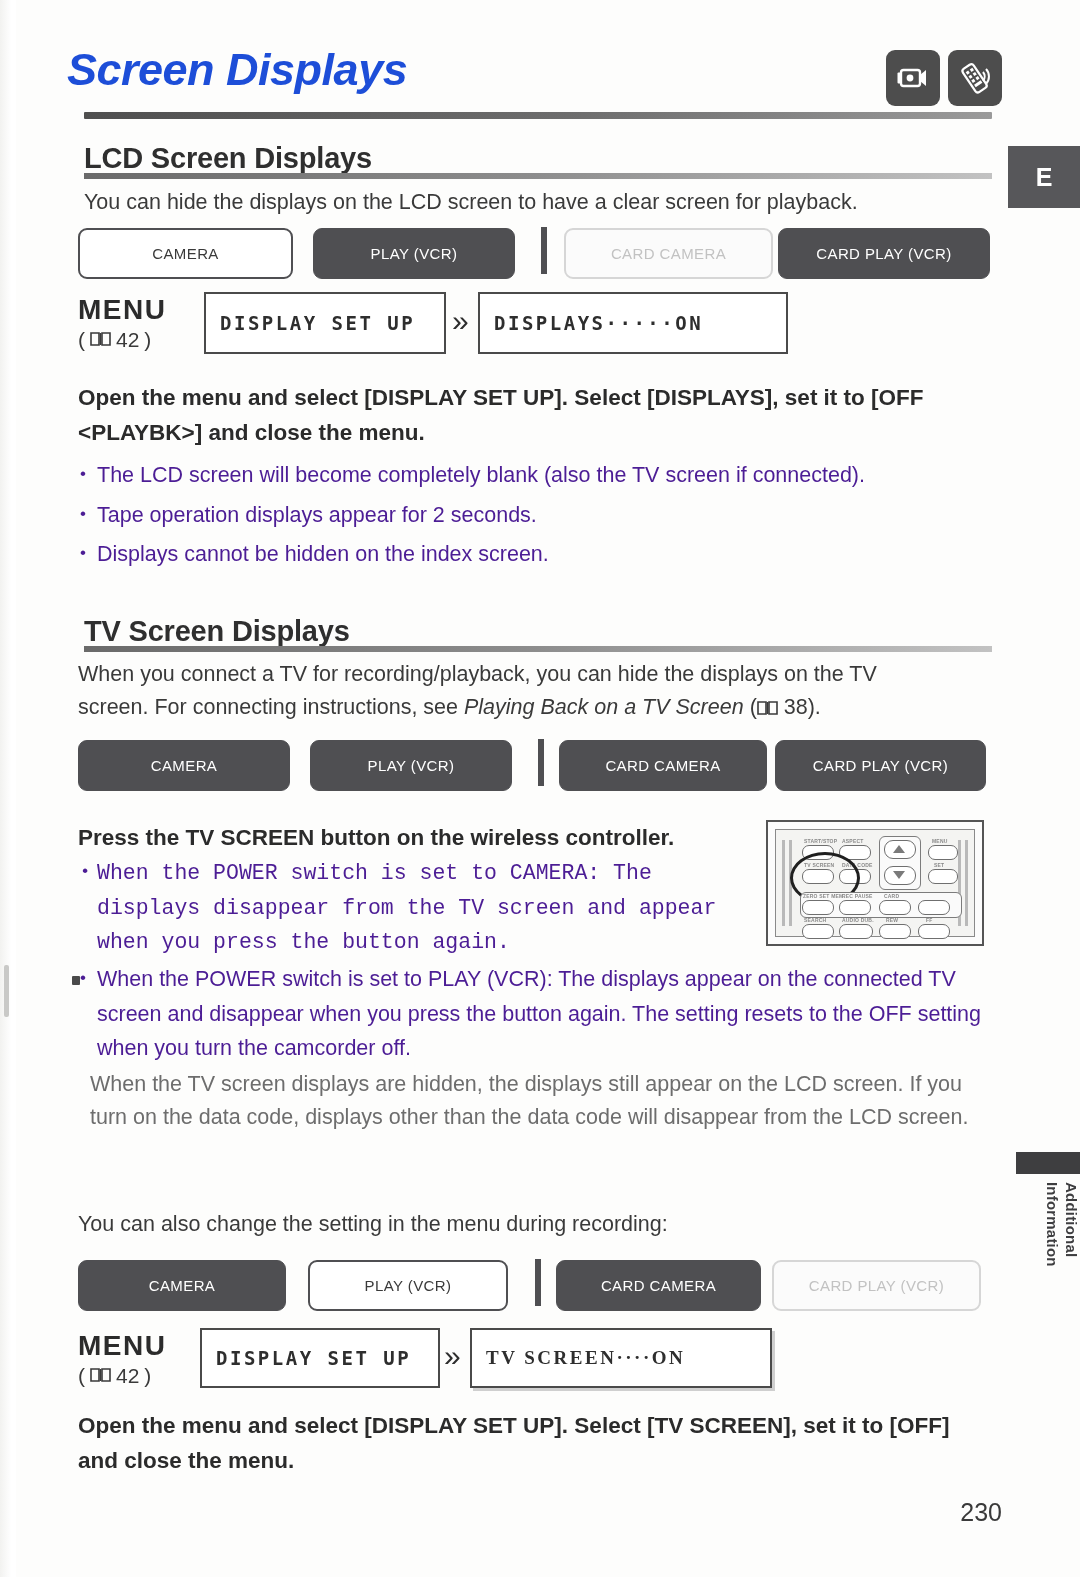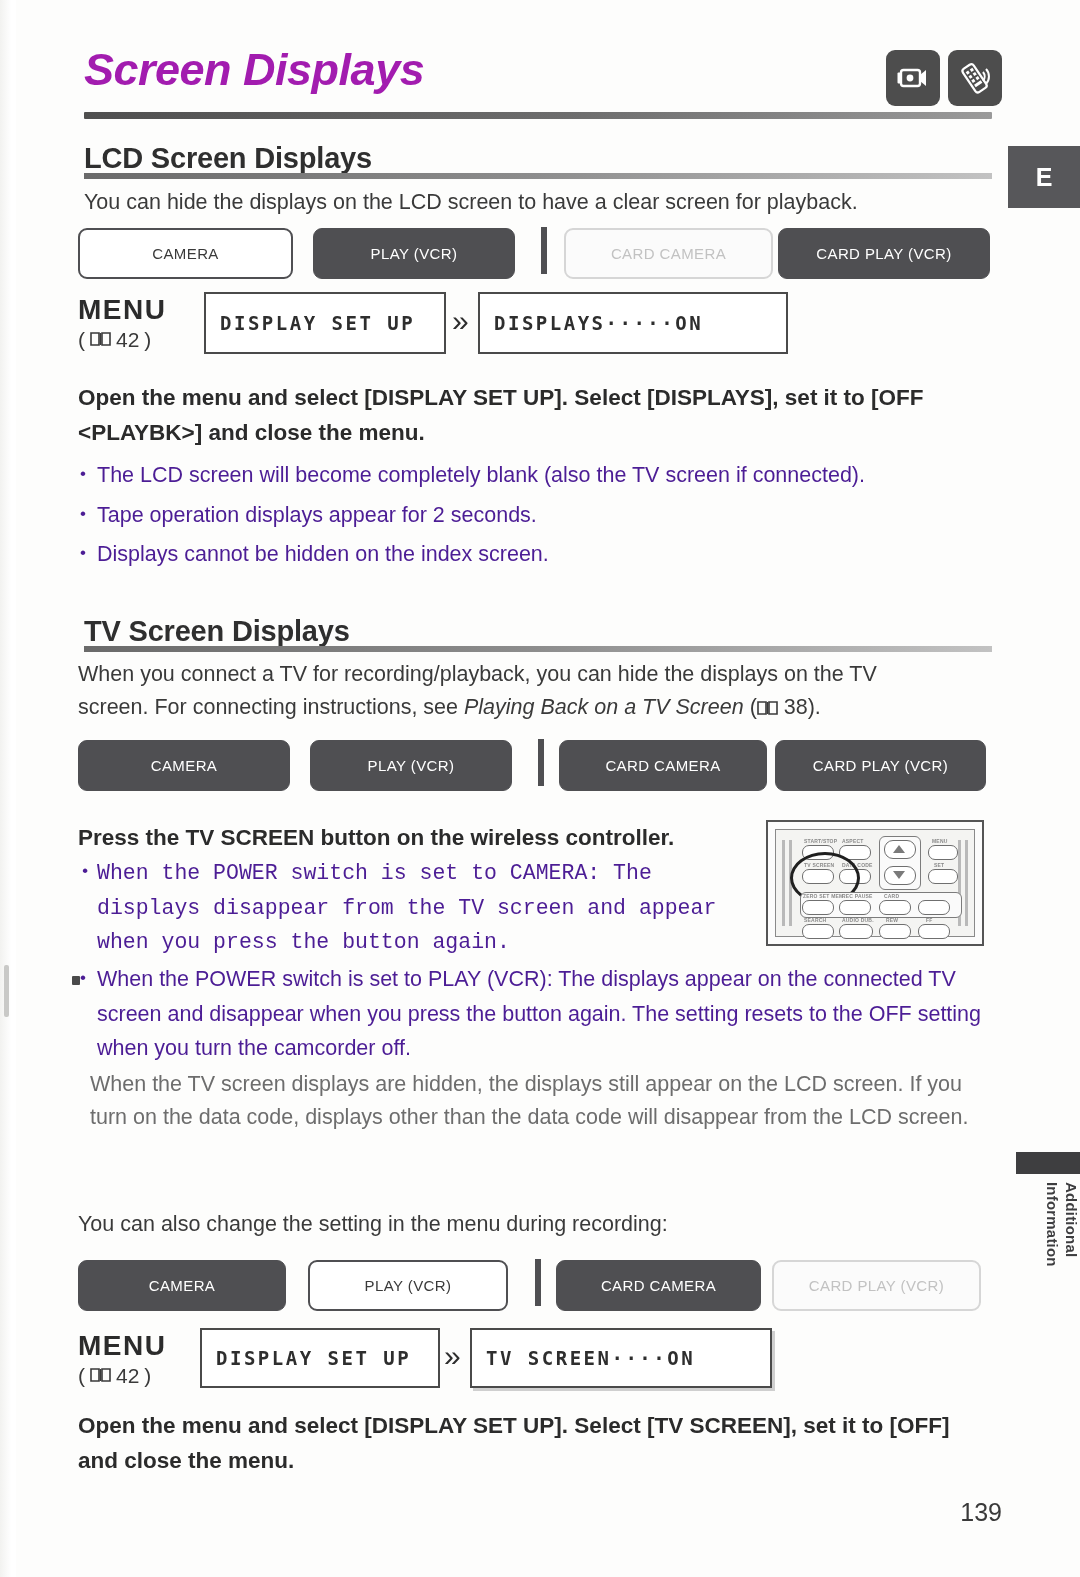--- a/index.html
+++ b/index.html
@@ -38,27 +38,27 @@
     position: absolute;
     left: 72px; top: 976px;
     width: 8px; height: 9px;
     background: #4a4a4a;
     border-radius: 1px;
   }
 
   
   .title {
     position: absolute;
-    left: 84px;
+    left: 67px;
     top: 44px;
     font-size: 45px;
     font-weight: bold;
     font-style: italic;
     letter-spacing: -0.5px;
-    color: #a21caf;
+    color: #1d4ed8;
   }
   .header-icons {
     position: absolute;
     right: 78px;
     top: 50px;
     display: flex;
     gap: 8px;
   }
   .hdr-icon {
     width: 54px;
@@ -252,21 +252,21 @@
     display: flex;
     align-items: center;
     font-family: "DejaVu Sans Mono", monospace;
     font-size: 19px;
     font-weight: bold;
     letter-spacing: 2.5px;
     color: #2e2e2e;
     box-sizing: border-box;
     padding-left: 14px;
   }
-  .lcdbox.shadow { box-shadow: 3px 3px 0 #cfcfcf; }
+  .lcdbox.shadow { box-shadow: 3px 3px 0 #cfcfcf; font-family: Liberation Serif, serif; }
   .menu-arrow {
     position: absolute;
     font-size: 30px;
     color: #2e2e2e;
     line-height: 1;
   }
 
   
   .remote-fig {
     position: absolute;
@@ -530,15 +530,15 @@
       <span>42</span>
       <span>)</span>
     </div>
     <div class="lcdbox" style="left:122px; top:0px; width:240px; height:60px;">DISPLAY SET UP</div>
     <div class="menu-arrow" style="left:366px; top:13px;">»</div>
     <div class="lcdbox shadow" style="left:392px; top:0px; width:302px; height:60px;">TV SCREEN····ON</div>
   </div>
 
   <div class="bold-step" style="left:78px; top:1408px; width:912px;">Open the menu and select [DISPLAY SET UP]. Select [TV SCREEN], set it to [OFF] and close the menu.</div>
 
-  <div class="pagenum">139</div>
+  <div class="pagenum">230</div>
 
 </div>
 
 </body></html>

